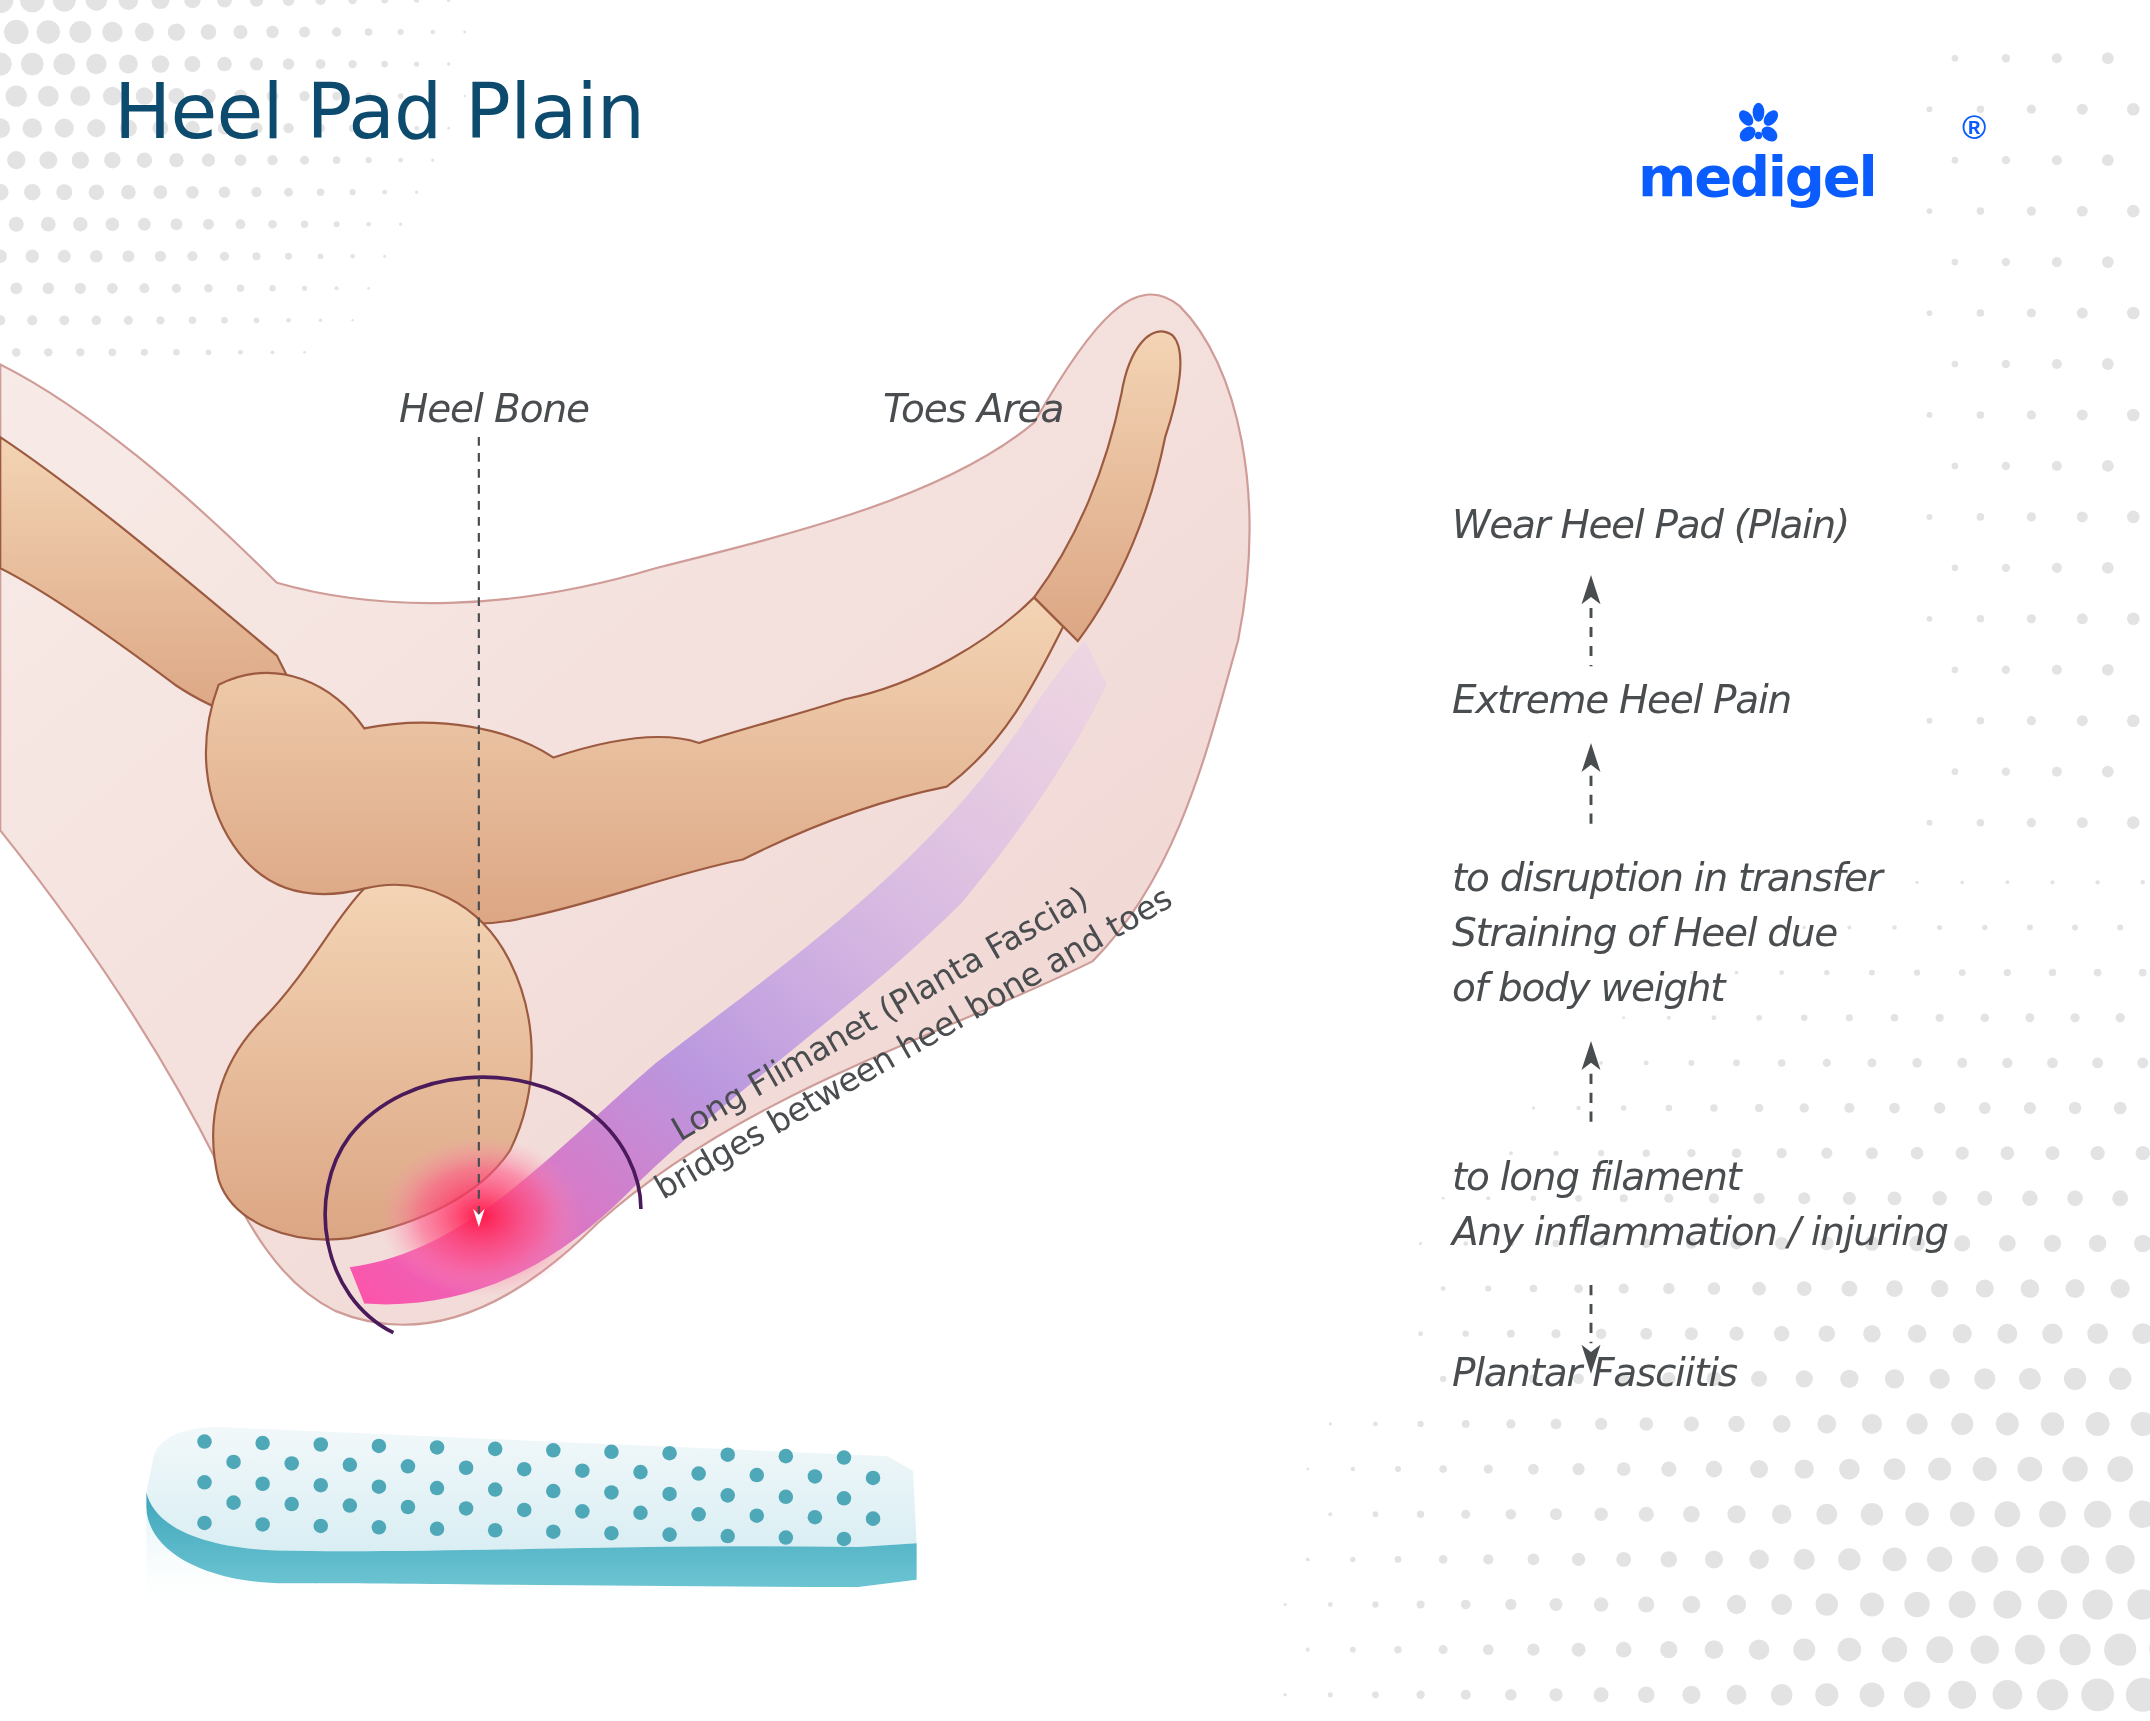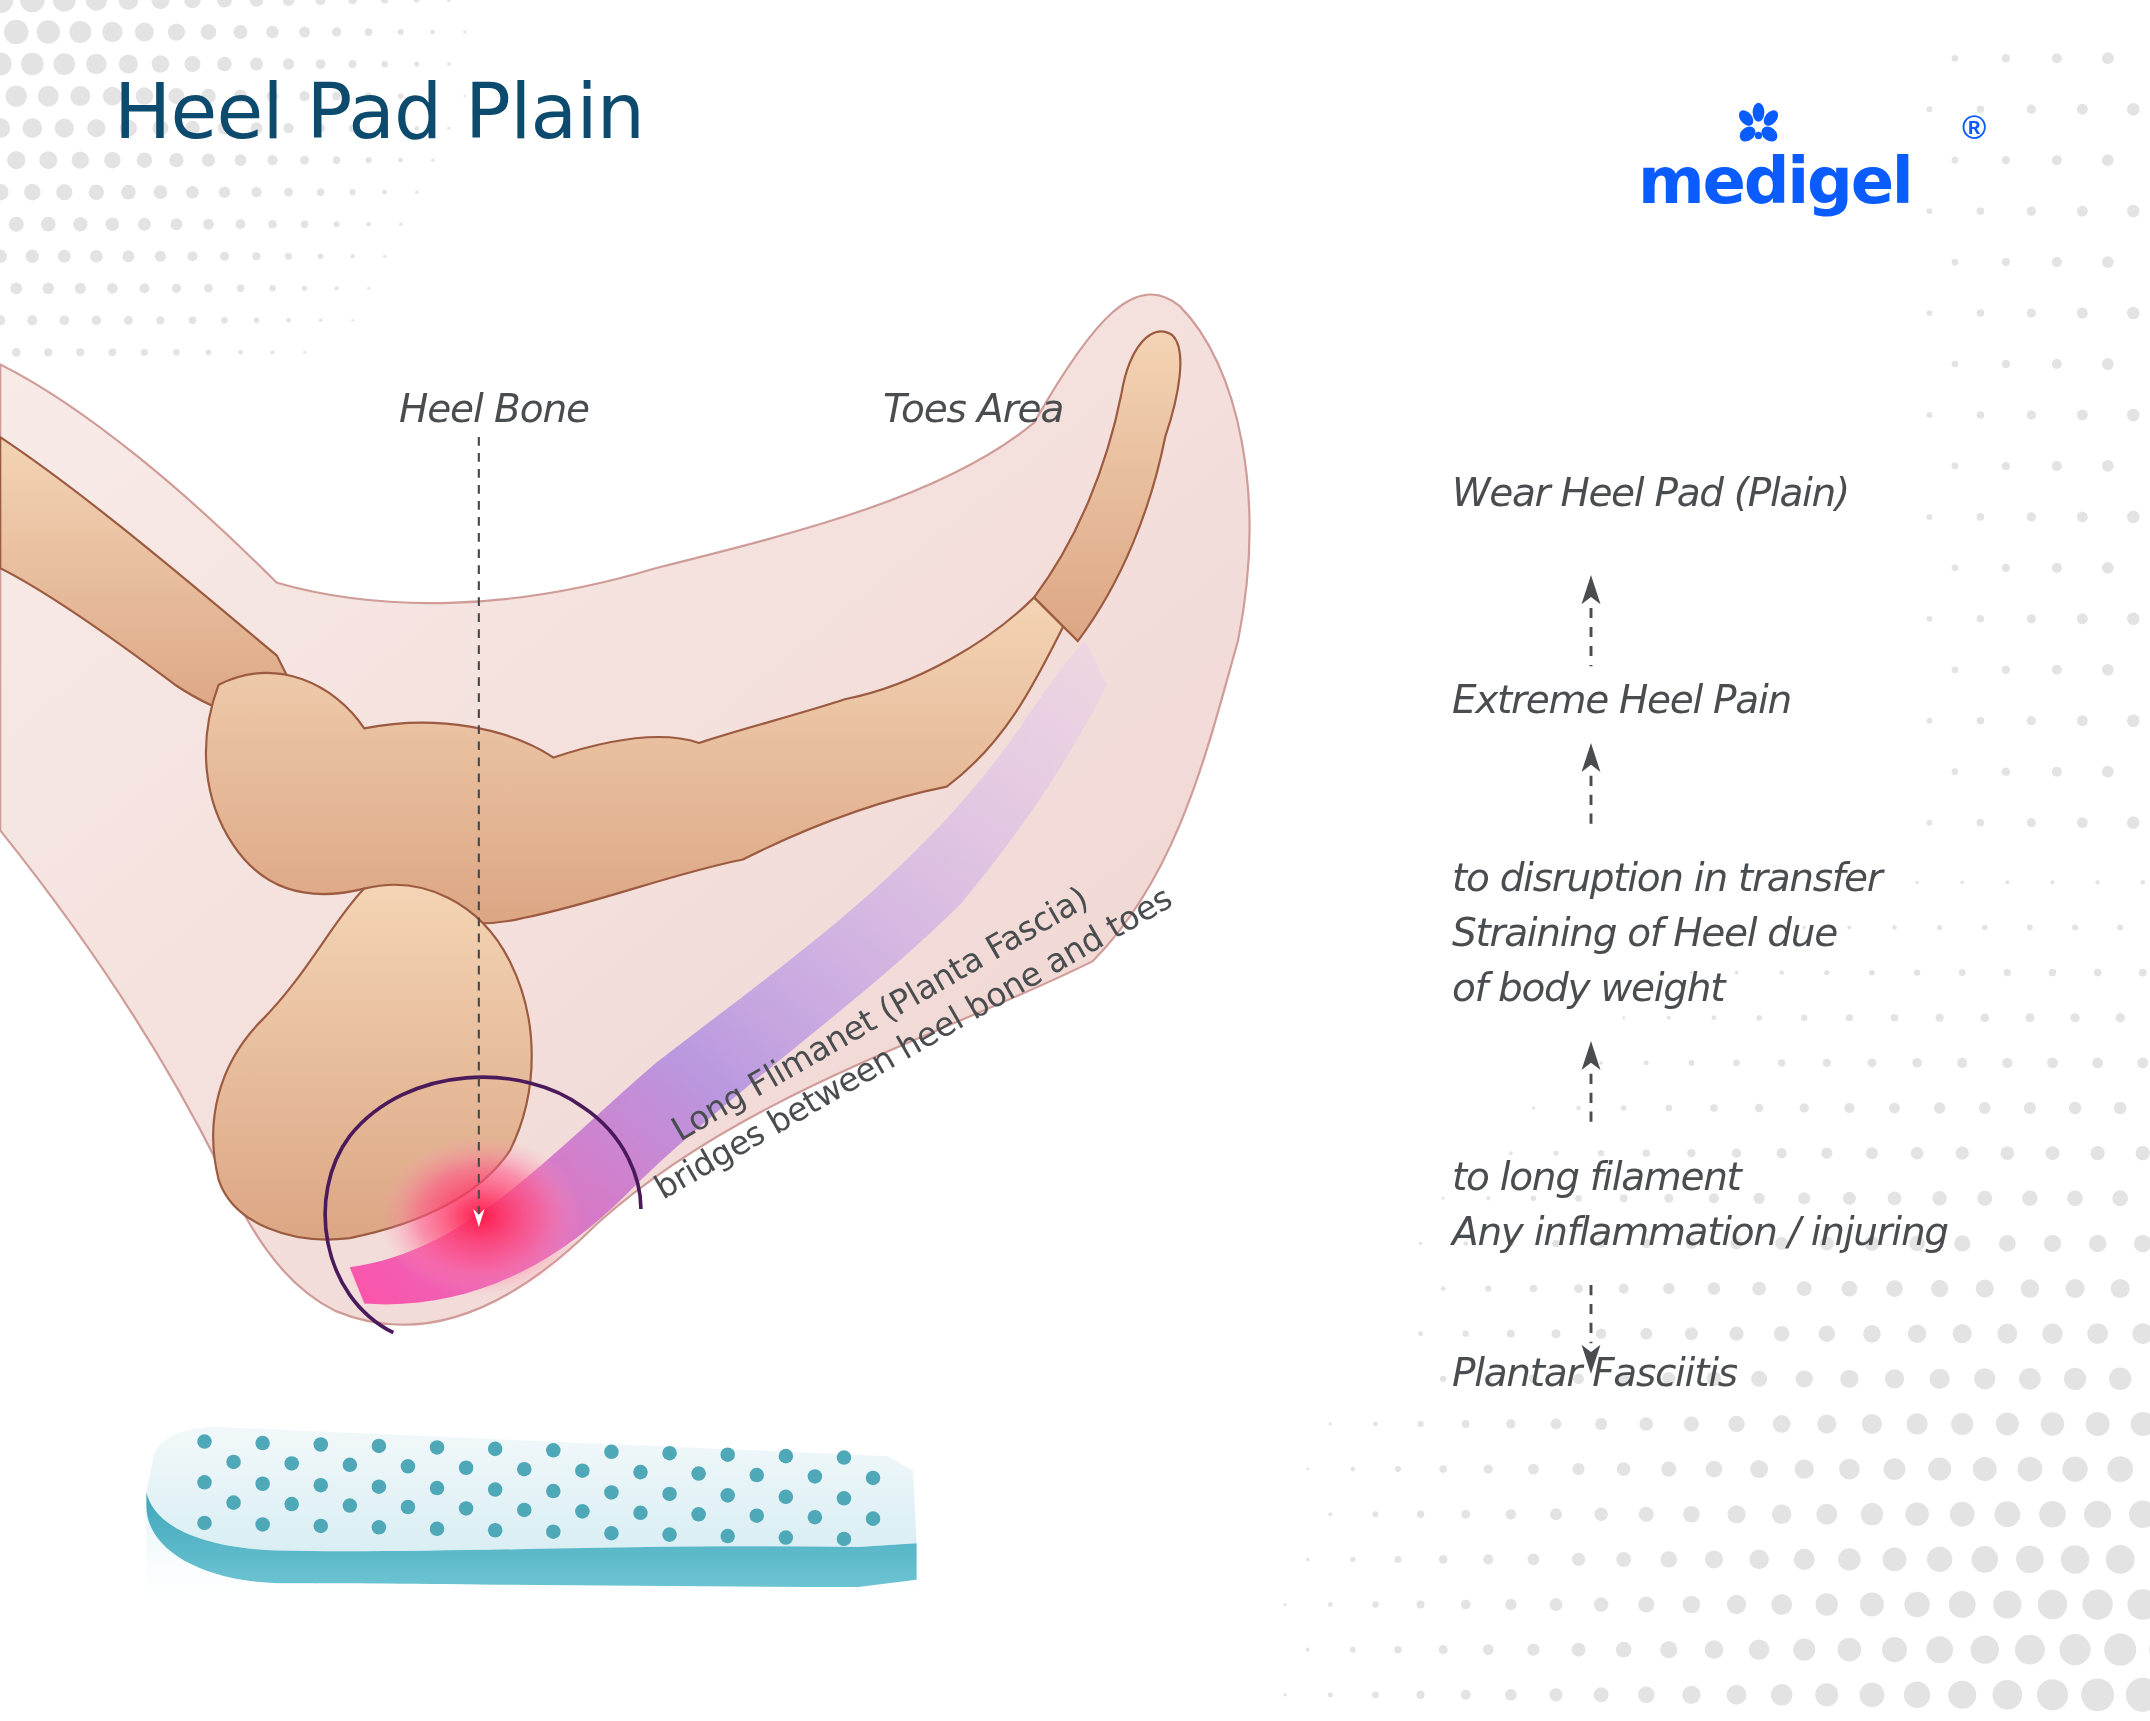--- a/index.html
+++ b/index.html
@@ -1,20 +1,20 @@
 <!DOCTYPE html>
 <html style="font-size:11.6px"><head>
 <meta charset="utf-8">
 <style>
   html,body{margin:0;padding:0;background:#fff;}
   body{width:2151px;height:1721px;position:relative;overflow:hidden;font-family:"Liberation Sans",sans-serif;}
   .bg-dots{position:absolute;inset:0;z-index:0;}
   .title{position:absolute;left:114px;top:67px;font-size:76px;color:#0c4a6e;font-family:"DejaVu Sans",sans-serif;letter-spacing:-0.7px;z-index:3;}
   .logo{position:absolute;left:1638px;top:102px;width:379px;height:146px;z-index:3;}
-  .logo-word{position:absolute;left:0;top:42px;font-family:"DejaVu Sans",sans-serif;font-weight:bold;font-size:64px;color:#0a5cff;letter-spacing:-2.2px;}
+  .logo-word{position:absolute;left:0;top:42px;font-family:"DejaVu Sans",sans-serif;font-weight:bold;font-size:56px;color:#0a5cff;letter-spacing:-2.2px;}
   .logo-reg{position:absolute;left:324px;top:7.3px;font-size:33px;font-weight:bold;color:#0a5cff;}
   .logo-flower{position:absolute;left:95px;top:0px;width:51px;height:51px;}
   .anno{position:absolute;color:#4a4d4f;font-style:italic;font-family:"DejaVu Sans",sans-serif;z-index:3;}
   .label-sm{font-size:39px;letter-spacing:-1.1px;}
   .flow{position:absolute;left:1452px;color:#4a4d4f;font-style:italic;font-size:39px;letter-spacing:-1.3px;font-family:"DejaVu Sans",sans-serif;line-height:55px;z-index:3;}
   .arrow{position:absolute;z-index:3;}
   .foot{position:absolute;left:0;top:277px;width:1311px;height:1063px;z-index:1;}
   .fascia-label{position:absolute;left:626px;top:1136px;width:655px;transform:rotate(-30deg);transform-origin:left top;color:#4a4d4f;font-size:33px;font-family:"DejaVu Sans",sans-serif;line-height:42px;letter-spacing:-0.4px;z-index:3;}
   .pad{position:absolute;left:131px;top:1398px;width:801px;height:218px;z-index:2;}
 </style>
@@ -752,21 +752,21 @@
       <circle cx="500" cy="182" r="10"></circle>
       <circle cx="580" cy="184" r="10"></circle>
       <circle cx="660" cy="186" r="10"></circle>
       <circle cx="740" cy="188" r="10"></circle>
       <circle cx="820" cy="190" r="10"></circle>
       <circle cx="900" cy="192" r="10"></circle>
       <circle cx="980" cy="194" r="10"></circle>
     </g>
 </svg>
 
-<div class="flow" style="top:465px;">Wear Heel Pad (Plain)</div>
+<div class="flow" style="top:497px;">Wear Heel Pad (Plain)</div>
 
 <svg class="arrow" style="left:1580px;top:575px;" width="22" height="95" viewBox="0 0 30 130">
   <path d="M15,0 L28,40 L15,30 L2,40 Z" fill="#4a4d4f"></path>
   <line x1="15" y1="45" x2="15" y2="125" stroke="#4a4d4f" stroke-width="4" stroke-dasharray="14,12"></line>
 </svg>
 
 <div class="flow" style="top:672px;">Extreme Heel Pain</div>
 
 <svg class="arrow" style="left:1580px;top:743px;" width="22" height="91" viewBox="0 0 30 125">
   <path d="M15,0 L28,40 L15,30 L2,40 Z" fill="#4a4d4f"></path>

